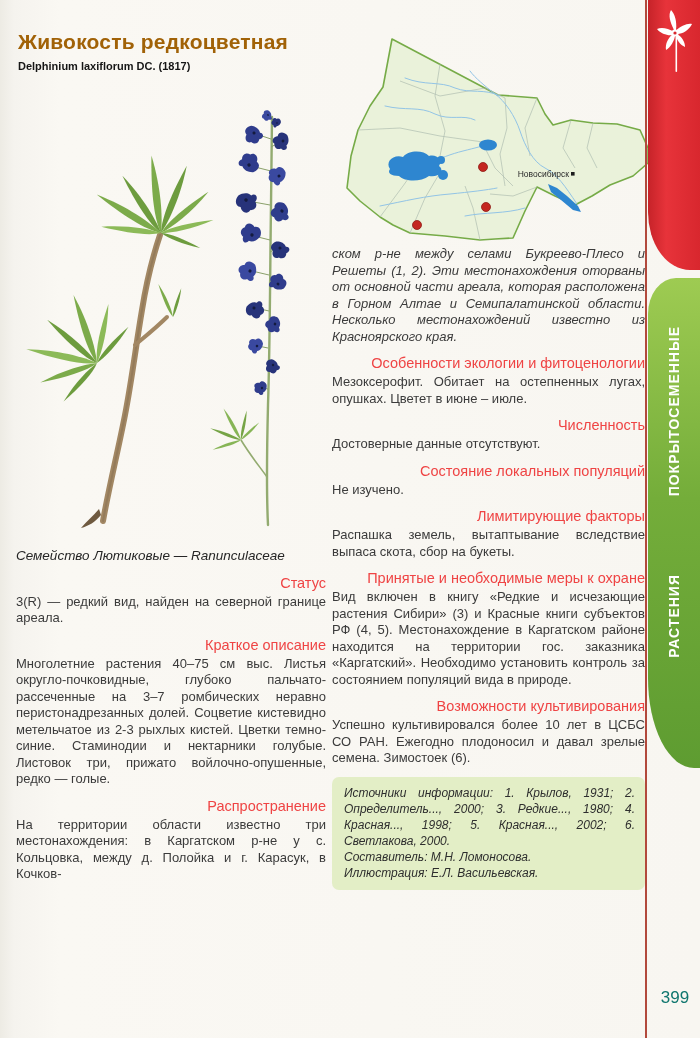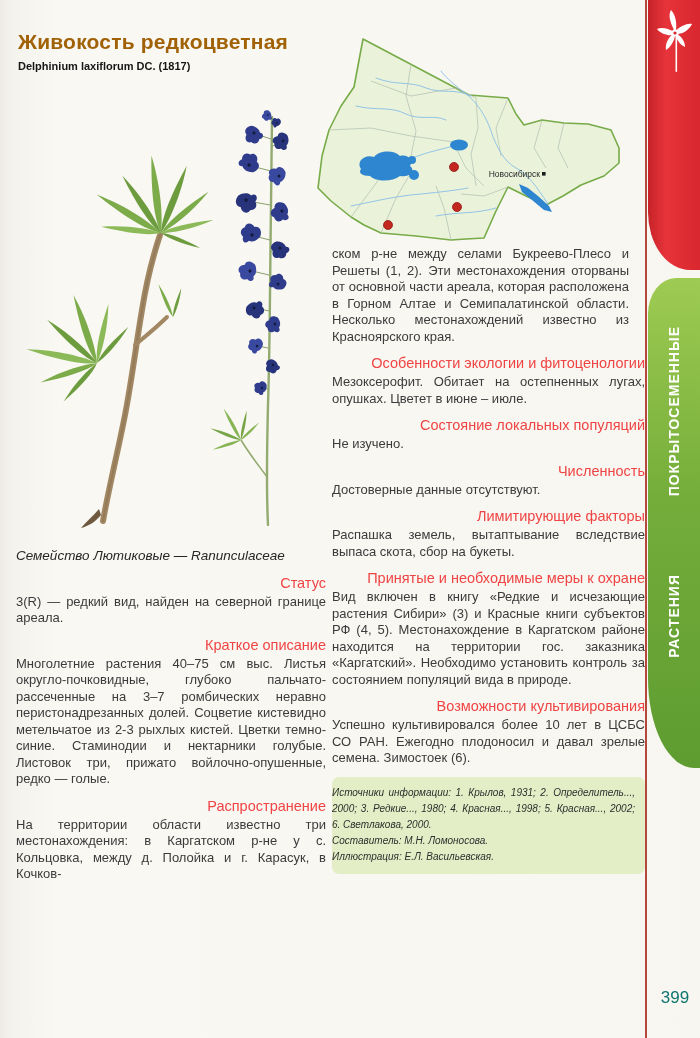--- a/index.html
+++ b/index.html
@@ -9,39 +9,39 @@
     font-family:"Liberation Sans","DejaVu Sans",sans-serif;color:#3b3b3b;
   }
   .title{position:absolute;left:18px;top:30px;font-size:21px;font-weight:800;color:#a16207;letter-spacing:.2px;}
   .latin{position:absolute;left:18px;top:60px;font-size:11px;font-weight:700;color:#161616;}
   .col{position:absolute;text-align:justify;font-size:13px;line-height:16.5px;}
   .col-left{left:16px;top:548px;width:310px;}
   .col-right{left:332px;top:246px;width:313px;}
   h3.sec-h{margin:9px 0 2px 0;font-size:14.5px;font-weight:400;color:#ef4444;line-height:18px;text-align:right;}
   p.sec-b{margin:0 0 2px 0;}
   .family{font-style:italic;font-size:13.5px;color:#262626;margin:0 0 6px 0;text-align:left;}
-  .lead{margin:0 16px 2px 0;}
-  .sources-box{margin-top:10px;background:#e3eec6;border-radius:7px;padding:8px 10px 9px 0;
-    font-style:italic;font-size:10px;line-height:16px;color:#2e2e2e;text-align:justify;}
+  .lead{margin:0 0 2px 0;font-style:italic;}
+  .sources-box{margin-top:10px;background:#e3eec6;border-radius:7px;padding:8px 10px 9px 12px;
+    font-style:italic;font-size:12px;line-height:16px;color:#2e2e2e;text-align:justify;}
   .sources-box p{margin:0;}
   
   .side-line{position:absolute;left:645px;top:0;width:2px;height:1038px;background:#b2493c;}
   .band-red{position:absolute;left:648px;top:0;width:52px;height:270px;
     background:linear-gradient(90deg,#c62329,#e7333a 35%,#d8272e);
     border-bottom-left-radius:42px 58px;}
   .band-green{position:absolute;left:648px;top:278px;width:52px;height:490px;
     background:linear-gradient(180deg,#9ecb52,#74ad3a 45%,#5e9c31);
     border-top-left-radius:28px 36px;border-bottom-left-radius:46px 90px;}
   .vlabel-wrap{position:absolute;left:648px;width:52px;display:flex;align-items:center;justify-content:center;}
   .vw1{top:296px;height:230px;}
   .vw2{top:564px;height:104px;}
   .vlabel{writing-mode:vertical-rl;transform:rotate(180deg);color:#fff;font-weight:700;
     font-size:14px;letter-spacing:1px;white-space:nowrap;}
   .page-num{position:absolute;left:654px;top:988px;width:42px;text-align:center;font-size:17px;color:#0f766e;}
-  .map-wrap{position:absolute;left:316px;top:36px;width:306px;height:206px;}
+  .map-wrap{position:absolute;left:345px;top:36px;width:306px;height:206px;}
   .plants-wrap{position:absolute;left:15px;top:95px;width:315px;height:435px;}
   .orchid-wrap{position:absolute;left:656px;top:8px;width:38px;height:66px;}
 </style>
 </head>
 <body>
 
 <div class="title">Живокость редкоцветная</div>
 <div class="latin">Delphinium laxiflorum DC. (1817)</div>
 
 <div class="map-wrap">
@@ -197,26 +197,26 @@
   </div>
 </div>
 
 <div class="col col-right">
   <p class="lead">ском р-не между селами Букреево-Плесо и Решеты (1, 2). Эти местонахождения оторваны от основной части ареала, которая расположена в Горном Алтае и Семипалатинской области. Несколько местонахождений известно из Красноярского края.</p>
   <div class="sec">
     <h3 class="sec-h">Особенности экологии и фитоценологии</h3>
     <p class="sec-b">Мезоксерофит. Обитает на остепненных лугах, опушках. Цветет в июне – июле.</p>
   </div>
   <div class="sec">
+    <h3 class="sec-h">Численность</h3>
+    <p class="sec-b">Достоверные данные отсутствуют.</p>
+  </div>
+  <div class="sec">
     <h3 class="sec-h">Состояние локальных популяций</h3>
     <p class="sec-b">Не изучено.</p>
-  </div>
-  <div class="sec">
-    <h3 class="sec-h">Численность</h3>
-    <p class="sec-b">Достоверные данные отсутствуют.</p>
   </div>
   <div class="sec">
     <h3 class="sec-h">Лимитирующие факторы</h3>
     <p class="sec-b">Распашка земель, вытаптывание вследствие выпаса скота, сбор на букеты.</p>
   </div>
   <div class="sec">
     <h3 class="sec-h">Принятые и необходимые меры к охране</h3>
     <p class="sec-b">Вид включен в книгу «Редкие и исчезающие растения Сибири» (3) и Красные книги субъектов РФ (4, 5). Местонахождение в Каргатском районе находится на территории гос. заказника «Каргатский». Необходимо установить контроль за состоянием популяций вида в природе.</p>
   </div>
   <div class="sec">

